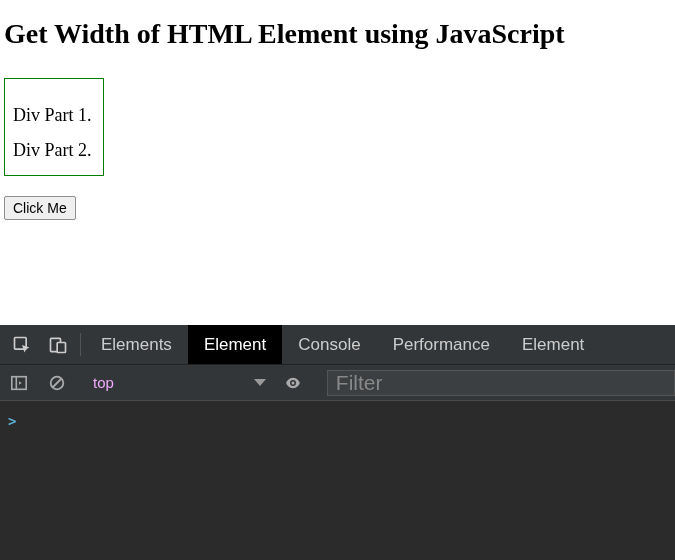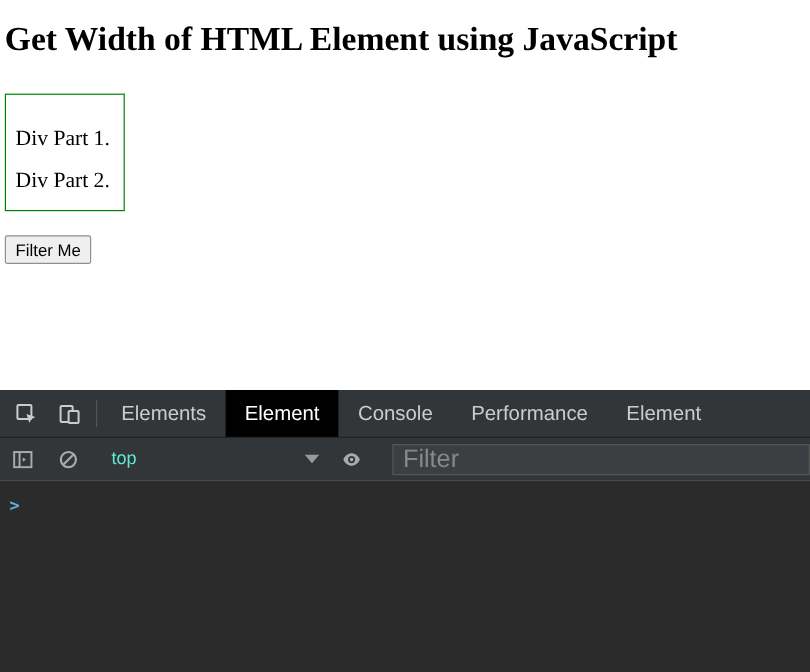--- a/index.html
+++ b/index.html
@@ -92,21 +92,21 @@
       align-items: center;
       justify-content: center;
       padding: 0 10px;
       color: #aaa;
       height: 100%;
     }
     .dt-context {
       display: flex;
       align-items: center;
       padding: 0 8px;
-      color: #5eead4;
+      color: #f0abfc;
       height: 100%;
     }
     .dt-context-label { margin-right: 140px; }
     .dt-dropdown-caret {
       width: 0; height: 0;
       border-left: 6px solid transparent;
       border-right: 6px solid transparent;
       border-top: 7px solid #9a9a9a;
     }
     .dt-filter {
@@ -150,21 +150,21 @@
 <body>
 
 <div class="page">
   <div class="page-title">Get Width of HTML Element using JavaScript</div>
 
   <div class="demo-box">
     <p>Div Part 1.</p>
     <p>Div Part 2.</p>
   </div>
 
-  <button class="click-btn">Filter Me</button>
+  <button class="click-btn">Click Me</button>
 </div>
 
 <div class="devtools">
   <div class="dt-tabs">
     <div class="dt-tab-icon">
       <svg class="icon-svg-lg" viewBox="0 0 24 24" fill="none" stroke="#ccc" stroke-width="2">
         <rect x="3" y="3" width="14" height="14" rx="1"></rect>
         <path d="M12 12 L21 15 L17 17 L15 21 Z" fill="#ccc" stroke="none"></path>
       </svg>
     </div>

